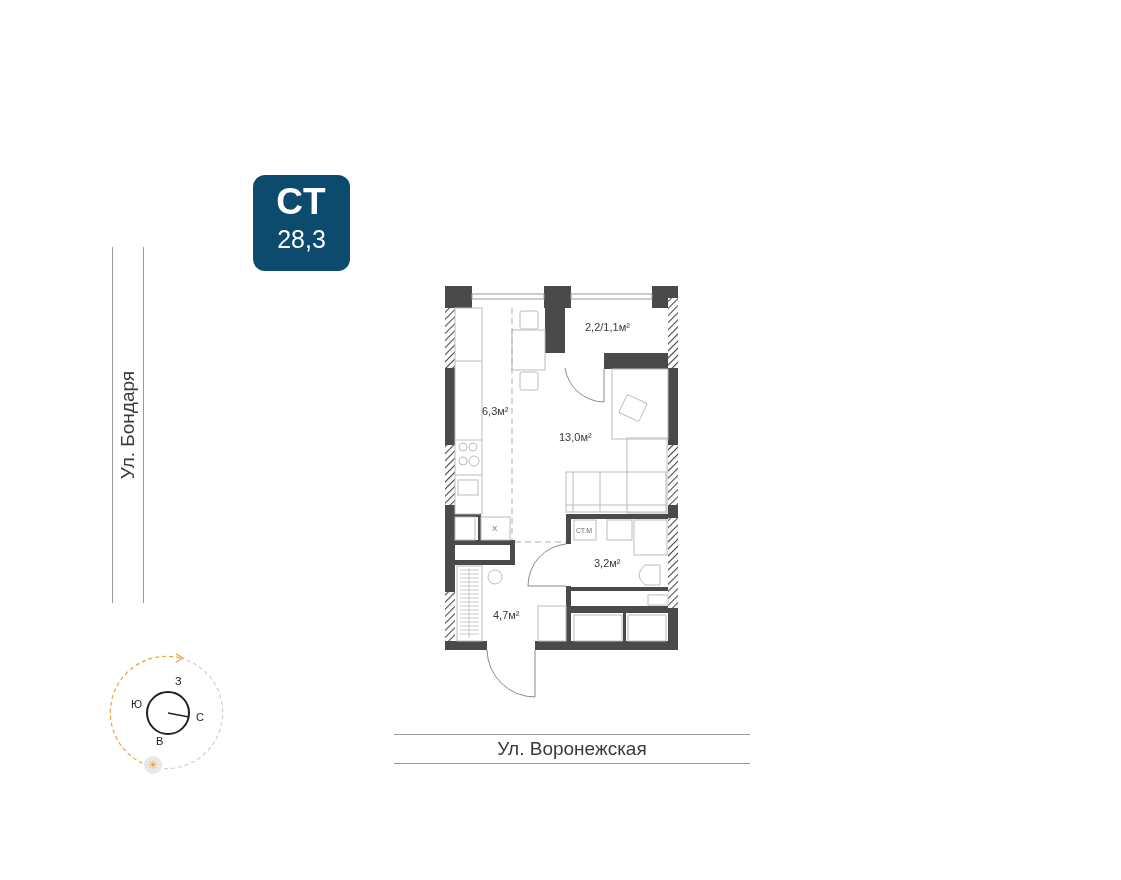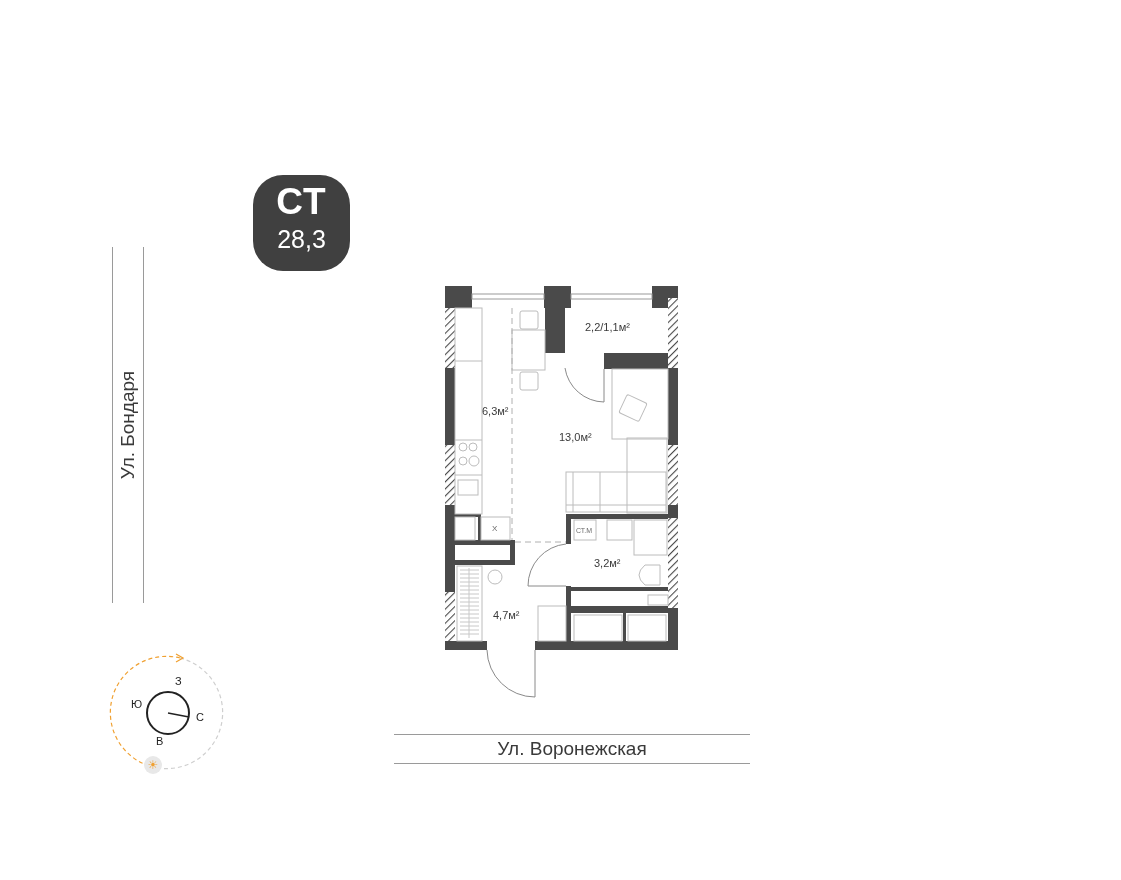--- a/index.html
+++ b/index.html
@@ -1,17 +1,17 @@
 <!DOCTYPE html>
 <html><head>
 <meta charset="utf-8">
 <style>
   html, body { margin:0; padding:0; background:#ffffff; }
   body { width:1121px; height:880px; position:relative; overflow:hidden; font-family:"Liberation Sans", sans-serif; color:#3a3a3a; }
-  .badge { position:absolute; left:253px; top:175px; width:97px; height:96px; background:#404040; border-radius:30px; color:#fff; text-align:center; }
+  .badge { position:absolute; left:253px; top:175px; width:97px; height:96px; background:#0c4a6e; border-radius:12px; color:#fff; text-align:center; }
   .badge .type { position:absolute; left:0; right:0; top:6px; font-size:37px; font-weight:bold; letter-spacing:1px; }
   .badge .area { position:absolute; left:0; right:0; top:50px; font-size:25px; }
   .street-v { position:absolute; left:112px; top:247px; width:30px; height:356px; border-left:1px solid #9a9a9a; border-right:1px solid #9a9a9a; }
   .street-v .label { position:absolute; left:50%; top:50%; transform:translate(-50%,-50%) rotate(-90deg); white-space:nowrap; font-size:19px; color:#3a3a3a; }
   .street-h { position:absolute; left:394px; top:734px; width:356px; height:28px; border-top:1px solid #9a9a9a; border-bottom:1px solid #9a9a9a; text-align:center; }
   .street-h .label { line-height:28px; font-size:19px; color:#3a3a3a;margin-top:9px; }
   .plan { position:absolute; left:0; top:0; }
   .compass { position:absolute; left:105px; top:650px; width:125px; height:130px; }
   .rl { font-size:11px; fill:#3a3a3a; font-family:"Liberation Sans", sans-serif; }
 </style>

